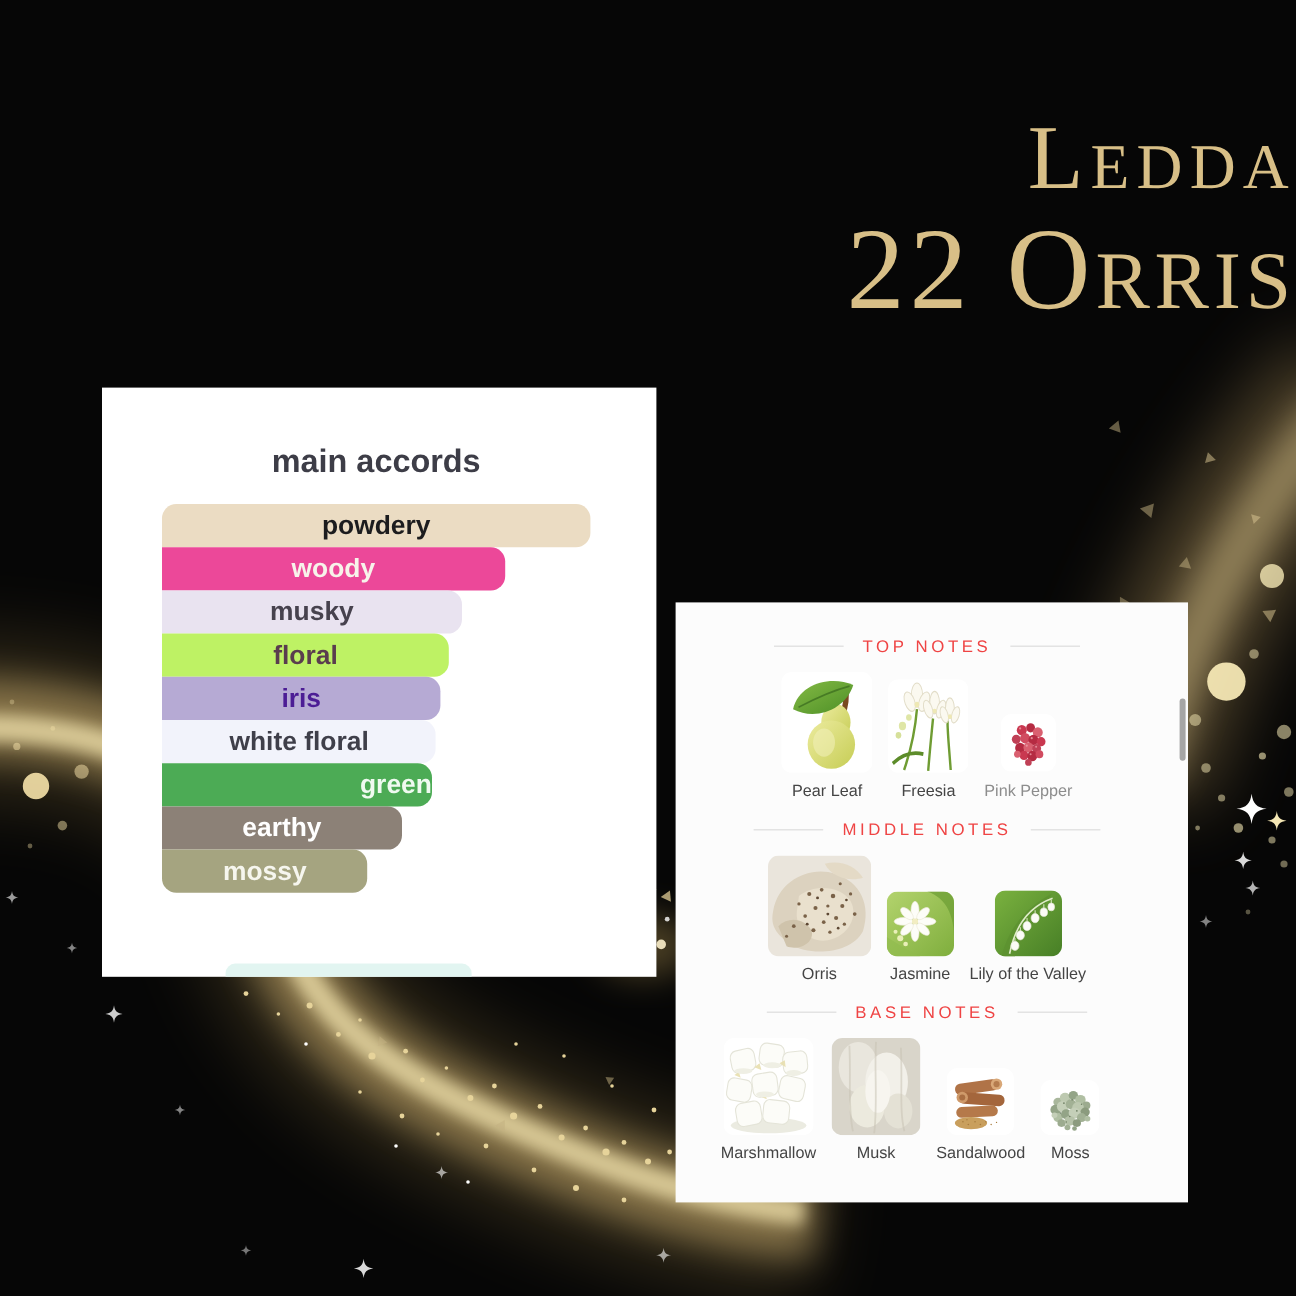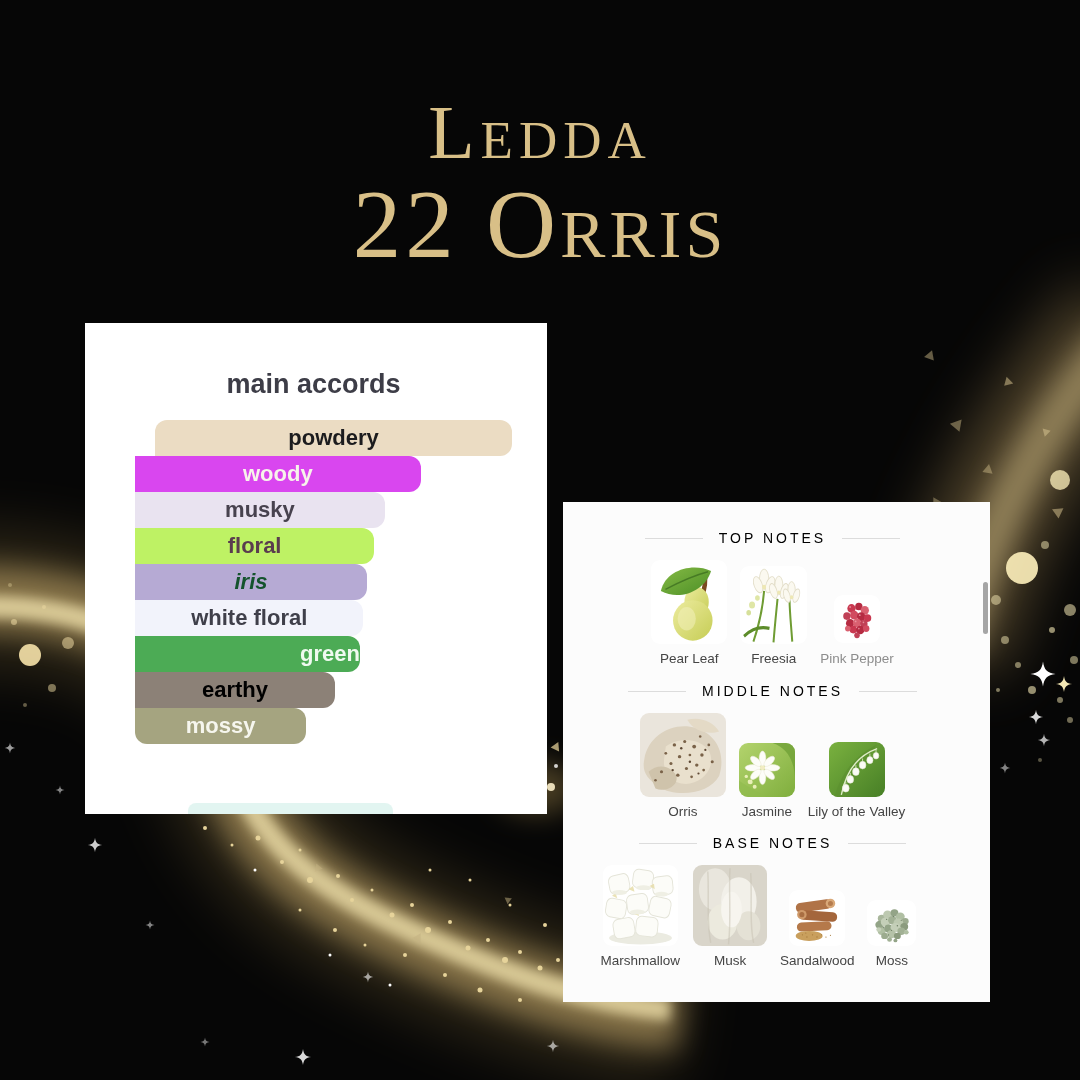--- a/index.html
+++ b/index.html
@@ -1,36 +1,36 @@
 <!DOCTYPE html>
 <html><head>
 <meta charset="utf-8">
 <style>
   html,body{margin:0;padding:0;background:#060606;}
   body{width:1080px;height:1080px;position:relative;overflow:hidden;font-family:"Liberation Sans",sans-serif;}
   
   .bg-svg{position:absolute;left:0;top:0;width:1080px;height:1080px;z-index:0;}
   
-  .titles{position:absolute;top:0;left:0;width:1080px;text-align:center;z-index:2;}
+  .titles{position:absolute;top:0;left:0;width:1080px;text-align:right;z-index:2;}
   .brand{font-family:"Liberation Serif",serif;font-variant:small-caps;font-size:76px;line-height:1;letter-spacing:6px;margin-top:94px;}
   .product{font-family:"Liberation Serif",serif;font-variant:small-caps;font-size:97px;line-height:1;letter-spacing:4px;margin-top:6px;}
   
   .accords{position:absolute;left:85px;top:323px;width:422px;height:491px;background:#ffffff;z-index:2;padding-left:40px;}
   .accords-title{position:absolute;left:50px;top:46px;width:357px;text-align:center;font-size:27px;font-weight:700;color:#3d3d47;}
   .bars{position:absolute;left:50px;top:97px;width:357px;}
   .bar{height:36px;display:flex;align-items:center;justify-content:center;font-size:22px;font-weight:600;border-radius:0 12px 12px 0;}
-  .bar:first-child{border-top-left-radius:12px;margin-left:20px;}
+  .bar:first-child{border-top-left-radius:12px;}
   .bar:last-child{border-bottom-left-radius:12px;justify-content:center;}
   .partial-bar{position:absolute;left:103px;top:480px;width:205px;height:11px;border-radius:8px 8px 0 0;opacity:.9;}
   
   .notes{position:absolute;left:563px;top:502px;width:427px;height:500px;background:#fcfcfc;z-index:2;}
   .scroll-thumb{position:absolute;right:2px;top:80px;width:5px;height:52px;background:#a5a5a5;border-radius:3px;}
   .notes-section{position:absolute;left:0;right:8px;}
   .sec-top{top:28px;} .sec-mid{top:181px;} .sec-base{top:333px;}
-  .section-header{display:flex;align-items:center;justify-content:center;gap:16px;color:#000000;font-size:14px;letter-spacing:3px;font-weight:400;}
+  .section-header{display:flex;align-items:center;justify-content:center;gap:16px;color:#ef4444;font-size:14px;letter-spacing:3px;font-weight:400;}
   .header-line{width:58px;height:1px;background:#dcdcdc;}
   .note-row{display:flex;justify-content:center;align-items:flex-end;gap:13px;margin-top:14px;}
   .sec-base .note-row{transform:translateX(-14px);}
   .note-item{display:flex;flex-direction:column;align-items:center;}
   .note-label{margin-top:7px;font-size:13.5px;color:#454545;white-space:nowrap;}
   .note-label.muted{color:#8d8d8d;}
   .note-img{display:block;border-radius:9px;}
   .i-pear{width:76px;height:84px}.i-freesia{width:67px;height:78px}.i-pepper{width:46px;height:48px;margin-bottom:1px}
   .i-orris{width:86px;height:84px}.i-jasmine{width:56px;height:54px}.i-lily{width:56px;height:55px}
   .i-marshmallow{width:75px;height:81px}.i-musk{width:74px;height:81px}.i-sandalwood{width:56px;height:56px}.i-moss{width:49px;height:46px}
@@ -177,39 +177,39 @@
   <div class="brand" style="color: rgb(216, 191, 135);">Ledda</div>
   <div class="product" style="color: rgb(216, 191, 135);">22 Orris</div>
 </div>
 
 <div class="accords">
   <div class="accords-title">main accords</div>
   <div class="bars">
     <div class="bar" style="width: 100%; background-color: rgb(235, 220, 195); color: rgb(28, 28, 30);">
         <span>powdery</span>
       </div>
-    <div class="bar" style="width: 80%; background-color: #d946ef; color: rgb(247, 243, 234);">
+    <div class="bar" style="width: 80%; background-color: #ec4899; color: rgb(247, 243, 234);">
         <span>woody</span>
       </div>
     <div class="bar" style="width: 70%; background-color: rgb(233, 227, 240); color: rgb(71, 66, 78); text-align: center;">
         <span>musky</span>
       </div>
     <div class="bar" style="width: 67%; background-color: #bef264; color: rgb(90, 61, 78);">
         <span>floral</span>
       </div>
-    <div class="bar" style="width: 65%; background-color: rgb(182, 170, 212); color: #14532d; font-style: italic;">
+    <div class="bar" style="width: 65%; background-color: rgb(182, 170, 212); color: #4c1d95;">
         <span>iris</span>
       </div>
     <div class="bar" style="width: 64%; background-color: rgb(242, 243, 251); color: rgb(63, 63, 74);">
         <span>white floral</span>
       </div>
     <div class="bar" style="width: 63%; background-color: rgb(76, 171, 85); color: rgb(239, 250, 240); justify-content: flex-end;">
         <span>green</span>
       </div>
-    <div class="bar" style="width: 56%; background-color: rgb(140, 129, 119); color: #000000;">
+    <div class="bar" style="width: 56%; background-color: rgb(140, 129, 119); color: #ffffff;">
         <span>earthy</span>
       </div>
     <div class="bar" style="width: 48%; background-color: rgb(165, 164, 128); color: rgb(246, 246, 238);">
         <span>mossy</span>
       </div>
   </div>
   <div class="partial-bar" style="background-color: rgb(223, 244, 240);"></div>
 </div>
 
 <div class="notes">

